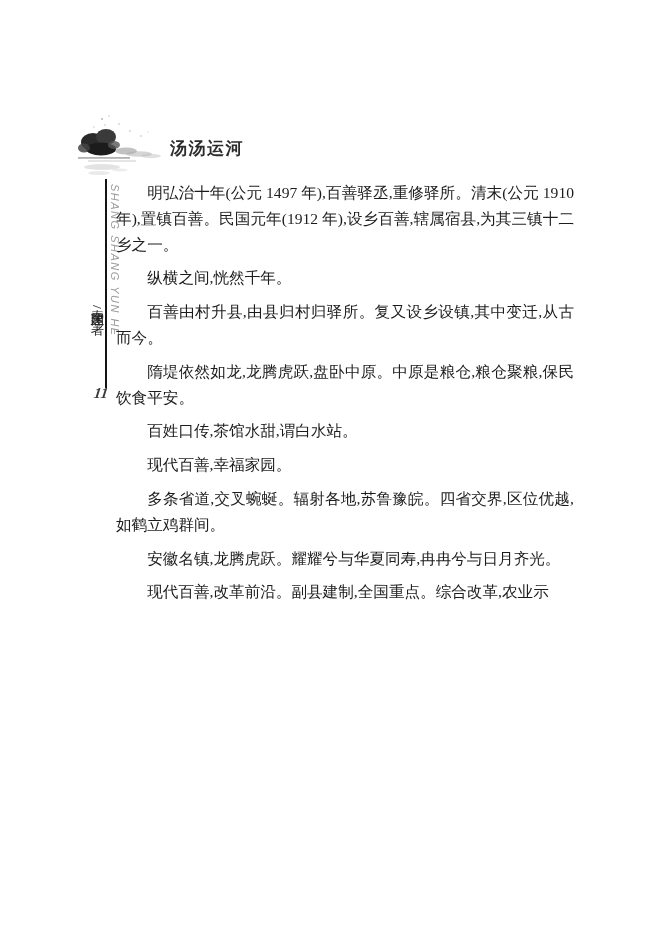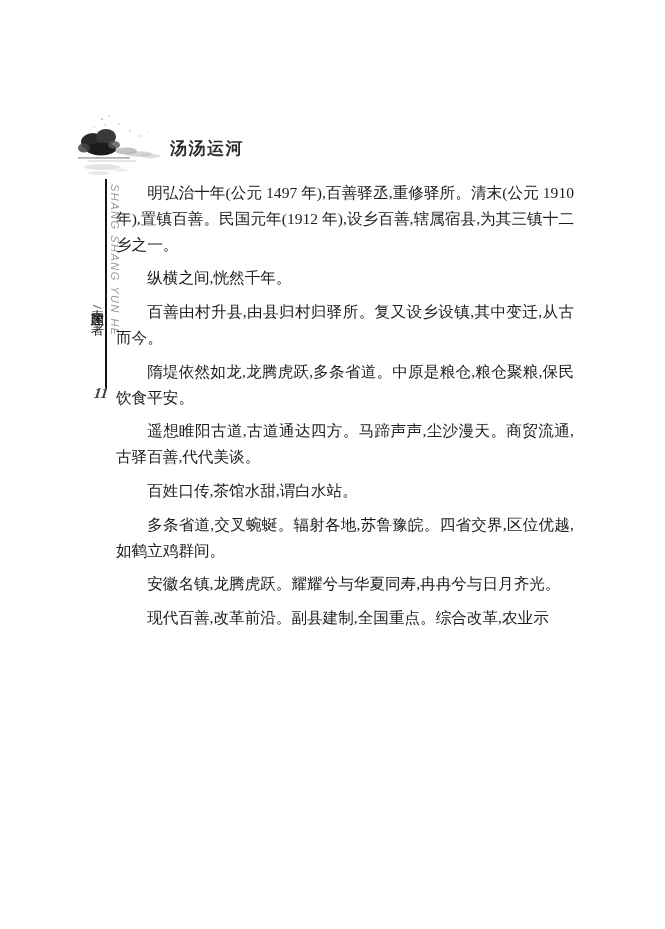--- a/index.html
+++ b/index.html
@@ -130,21 +130,21 @@
 
   <div class="side-rule"></div>
   <div class="side-roman">SHANG SHANG YUN HE</div>
   <div class="side-author">秦建国/著</div>
   <div class="page-num">11</div>
 
   <div class="content">
       <p>明弘治十年(公元 1497 年),百善驿丞,重修驿所。清末(公元 1910 年),置镇百善。民国元年(1912 年),设乡百善,辖属宿县,为其三镇十二乡之一。</p>
       <p>纵横之间,恍然千年。</p>
       <p>百善由村升县,由县归村归驿所。复又设乡设镇,其中变迁,从古而今。</p>
-      <p>隋堤依然如龙,龙腾虎跃,多条省道。中原是粮仓,粮仓聚粮,保民饮食平安。</p>
-      <p>遥想睢阳古道,古道通达四方。马蹄声声,尘沙漫天。商贸流通,古驿百善,代代美谈。</p>
+      <p>隋堤依然如龙,龙腾虎跃,盘卧中原。中原是粮仓,粮仓聚粮,保民饮食平安。</p>
       <p>百姓口传,茶馆水甜,谓白水站。</p>
+      <p>现代百善,幸福家园。</p>
       <p>多条省道,交叉蜿蜒。辐射各地,苏鲁豫皖。四省交界,区位优越,如鹤立鸡群间。</p>
       <p>安徽名镇,龙腾虎跃。耀耀兮与华夏同寿,冉冉兮与日月齐光。</p>
       <p>现代百善,改革前沿。副县建制,全国重点。综合改革,农业示</p>
     </div>
 
 </div>
 
 </body></html>

